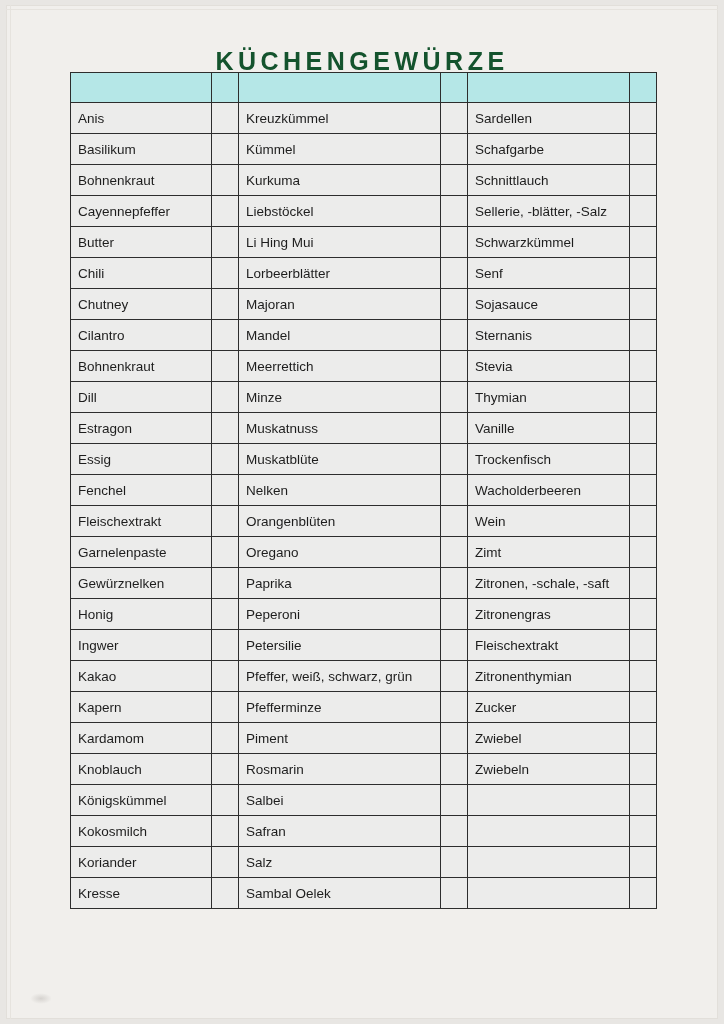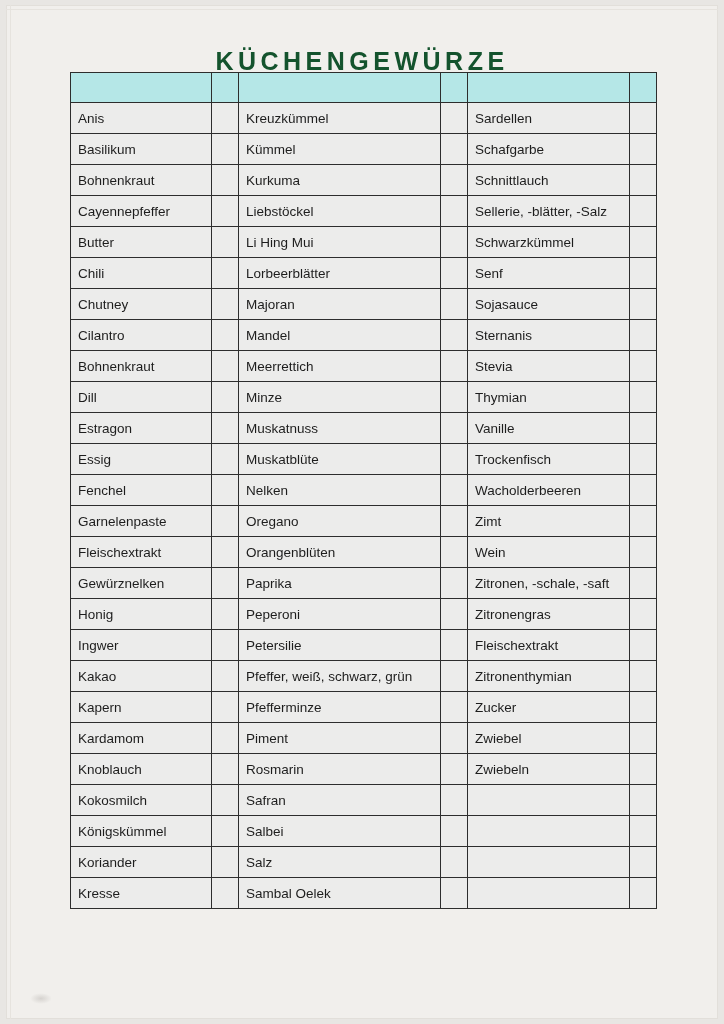--- a/index.html
+++ b/index.html
@@ -226,58 +226,58 @@
         </tr>
         <tr>
           <td>Fenchel</td>
           <td class="mark-cell"></td>
           <td>Nelken</td>
           <td class="mark-cell"></td>
           <td>Wacholderbeeren</td>
           <td class="mark-cell"></td>
         </tr>
         <tr>
+          <td>Fleischextrakt</td>
+          <td class="mark-cell"></td>
+          <td>Orangenblüten</td>
+          <td class="mark-cell"></td>
+          <td>Wein</td>
+          <td class="mark-cell"></td>
+        </tr>
+        <tr>
           <td>Garnelenpaste</td>
           <td class="mark-cell"></td>
           <td>Oregano</td>
           <td class="mark-cell"></td>
           <td>Zimt</td>
           <td class="mark-cell"></td>
         </tr>
         <tr>
+          <td>Gewürznelken</td>
+          <td class="mark-cell"></td>
+          <td>Paprika</td>
+          <td class="mark-cell"></td>
+          <td>Zitronen, -schale, -saft</td>
+          <td class="mark-cell"></td>
+        </tr>
+        <tr>
+          <td>Honig</td>
+          <td class="mark-cell"></td>
+          <td>Peperoni</td>
+          <td class="mark-cell"></td>
+          <td>Zitronengras</td>
+          <td class="mark-cell"></td>
+        </tr>
+        <tr>
+          <td>Ingwer</td>
+          <td class="mark-cell"></td>
+          <td>Petersilie</td>
+          <td class="mark-cell"></td>
           <td>Fleischextrakt</td>
           <td class="mark-cell"></td>
-          <td>Orangenblüten</td>
-          <td class="mark-cell"></td>
-          <td>Wein</td>
-          <td class="mark-cell"></td>
-        </tr>
-        <tr>
-          <td>Gewürznelken</td>
-          <td class="mark-cell"></td>
-          <td>Paprika</td>
-          <td class="mark-cell"></td>
-          <td>Zitronen, -schale, -saft</td>
-          <td class="mark-cell"></td>
-        </tr>
-        <tr>
-          <td>Honig</td>
-          <td class="mark-cell"></td>
-          <td>Peperoni</td>
-          <td class="mark-cell"></td>
-          <td>Zitronengras</td>
-          <td class="mark-cell"></td>
-        </tr>
-        <tr>
-          <td>Ingwer</td>
-          <td class="mark-cell"></td>
-          <td>Petersilie</td>
-          <td class="mark-cell"></td>
-          <td>Fleischextrakt</td>
-          <td class="mark-cell"></td>
         </tr>
         <tr>
           <td>Kakao</td>
           <td class="mark-cell"></td>
           <td>Pfeffer, weiß, schwarz, grün</td>
           <td class="mark-cell"></td>
           <td>Zitronenthymian</td>
           <td class="mark-cell"></td>
         </tr>
         <tr>
@@ -298,31 +298,31 @@
         </tr>
         <tr>
           <td>Knoblauch</td>
           <td class="mark-cell"></td>
           <td>Rosmarin</td>
           <td class="mark-cell"></td>
           <td>Zwiebeln</td>
           <td class="mark-cell"></td>
         </tr>
         <tr>
+          <td>Königskümmel</td>
+          <td class="mark-cell"></td>
+          <td>Salbei</td>
+          <td class="mark-cell"></td>
+          <td></td>
+          <td class="mark-cell"></td>
+        </tr>
+        <tr>
           <td>Kokosmilch</td>
           <td class="mark-cell"></td>
           <td>Safran</td>
-          <td class="mark-cell"></td>
-          <td></td>
-          <td class="mark-cell"></td>
-        </tr>
-        <tr>
-          <td>Königskümmel</td>
-          <td class="mark-cell"></td>
-          <td>Salbei</td>
           <td class="mark-cell"></td>
           <td></td>
           <td class="mark-cell"></td>
         </tr>
         <tr>
           <td>Koriander</td>
           <td class="mark-cell"></td>
           <td>Salz</td>
           <td class="mark-cell"></td>
           <td></td>

